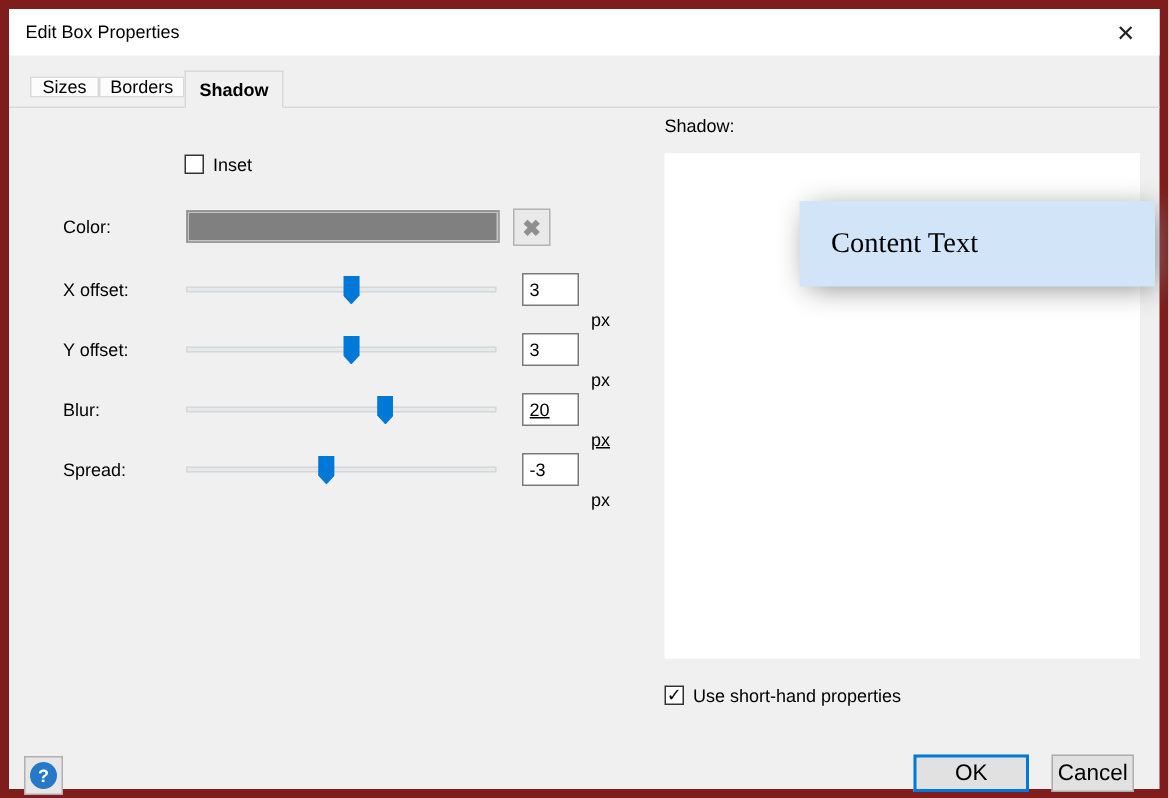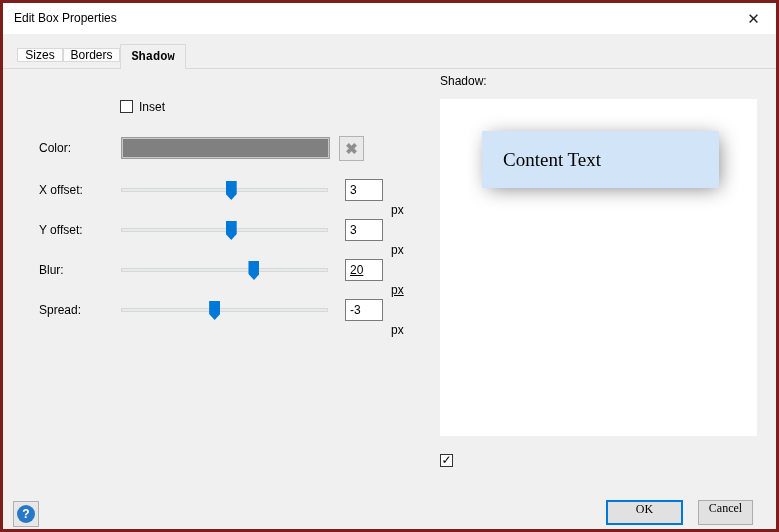--- a/index.html
+++ b/index.html
@@ -1,33 +1,33 @@
 <!DOCTYPE html>
 <html><head>
 <meta charset="utf-8">
 <style>
   html,body{margin:0;padding:0;background:#fff;}
   body{width:779px;height:532px;overflow:hidden;font-family:"Liberation Sans",sans-serif;}
   .dialog{position:relative;width:779px;height:532px;box-sizing:border-box;
-          background:#f0f0f0;border:3px solid #7f1d1d;font-size:12px;color:#000;}
+          background:#f0f0f0;border:6px solid #7f1d1d;font-size:12px;color:#000;}
 
   
   .titlebar{position:absolute;left:0;top:0;width:100%;height:31px;background:#ffffff;}
   .title{position:absolute;left:11px;top:8px;font-size:12px;}
   .close-btn{position:absolute;right:0;top:0;width:45px;height:31px;display:flex;
              align-items:center;justify-content:center;font-size:15px;color:#222;cursor:default;}
 
   
   .tabline{position:absolute;left:0;top:65px;width:100%;height:0;border-top:1px solid #d9d9d9;}
   .tab{position:absolute;top:45px;height:14px;box-sizing:border-box;background:#fcfcfc;
        border:1px solid #d9d9d9;display:flex;align-items:center;justify-content:center;z-index:1;}
   .tab.active{top:41px;height:25px;background:#f0f0f0;border-bottom:none;font-weight:bold;z-index:2;}
   .tab-sizes{left:14px;width:46px;}
   .tab-borders{left:60px;width:57px;}
-  .tab-shadow{left:117px;width:66px;font-family:Liberation Mono, monospace;}
+  .tab-shadow{left:117px;width:66px;}
 
   .label{position:absolute;left:36px;height:19px;line-height:19px;}
 
   
   .checkbox{position:absolute;width:13px;height:13px;box-sizing:border-box;background:#fff;
             border:1px solid #333;display:flex;align-items:center;justify-content:center;
             font-size:12px;line-height:11px;color:#000;}
   .cb-label{position:absolute;height:14px;line-height:14px;}
 
   
@@ -58,21 +58,21 @@
   .content-box{position:absolute;left:42px;top:32px;width:237px;height:57px;
                display:flex;align-items:center;font-family:"Liberation Serif",serif;
                font-size:19px;padding-left:21px;box-sizing:border-box;color:#000;}
 
   
   .help-btn{position:absolute;left:10px;top:498px;width:26px;height:26px;box-sizing:border-box;
             background:#e7e7e7;border:1px solid #b0b0b0;display:flex;align-items:center;justify-content:center;}
   .help-circle{width:18px;height:18px;border-radius:50%;background:#2878c8;color:#fff;
                font-weight:bold;font-size:12px;display:flex;align-items:center;justify-content:center;}
   .btn{position:absolute;top:497px;height:25px;box-sizing:border-box;background:#e1e1e1;
-       display:flex;justify-content:center;font-size:12px;font-family:Liberation Serif, serif;}
+       display:flex;align-items:center;justify-content:center;font-size:15px;font-family:Liberation Sans, sans-serif;}
   .ok-btn{left:603px;width:77px;border:2px solid #0078d7;}
   .cancel-btn{left:695px;width:55px;border:1px solid #adadad;}
 </style>
 </head>
 <body>
 
 <div class="dialog">
 
   <div class="titlebar">
     <span class="title">Edit Box Properties</span>
@@ -128,28 +128,29 @@
   <span class="label r4">Spread:</span>
   <div class="slider r4">
     <div class="track"></div>
     <div class="thumb" style="left: 45%;"></div>
   </div>
   <input class="val-input r4i" value="-3" style="">
   <span class="unit r4i">px</span>
 
   <span class="preview-label">Shadow:</span>
   <div class="preview-panel">
-    <div class="content-box" style="background-color: rgb(210, 229, 248); box-shadow: rgb(128, 128, 128) 3px 3px 20px -3px;">
+    <div class="content-box" style="background-color: rgb(210, 229, 248); box-shadow: rgb(128, 128, 128) 3px 3px 20px -3px; margin-left: 48px;">
       <span>Content Text</span>
     </div>
   </div>
 
   <div class="checkbox" style="left:437px;top:451px;">
     <span>✓</span>
   </div>
+  <span class="cb-label" style="left:456px;top:451px;">Use short-hand properties</span>
 
   <div class="help-btn">
     <div class="help-circle">?</div>
   </div>
   <div class="btn ok-btn">
     <span>OK</span>
   </div>
   <div class="btn cancel-btn">
     <span>Cancel</span>
   </div>

